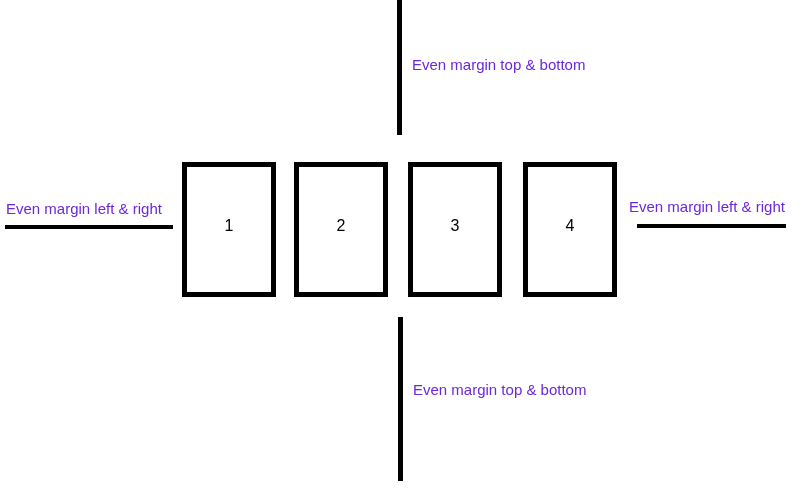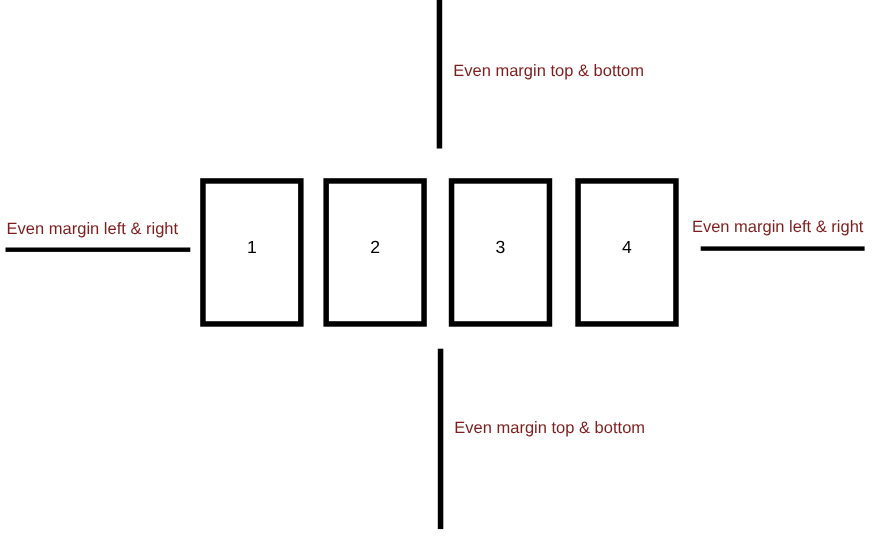--- a/index.html
+++ b/index.html
@@ -22,21 +22,21 @@
   }
   .vline-top    { left: 397px; top: 0;     width: 5px;   height: 135px; }
   .vline-bottom { left: 398px; top: 317px; width: 5px;   height: 164px; }
   .hline-left   { left: 5px;   top: 225px; width: 168px; height: 4px; }
   .hline-right  { left: 637px; top: 224px; width: 149px; height: 4px; }
   .label {
     position: absolute;
     font-size: 15px;
     line-height: 17px;
     white-space: nowrap;
-    color: #7f1d1d;
+    color: #6d28d9;
   }
   .label-top    { left: 412px; top: 56px;  }
   .label-bottom { left: 413px; top: 381px; }
   .label-left   { left: 6px;   top: 200px; }
   .label-right  { left: 629px; top: 198px; }
   .box {
     position: absolute;
     top: 162px;
     width: 94px;
     height: 135px;

